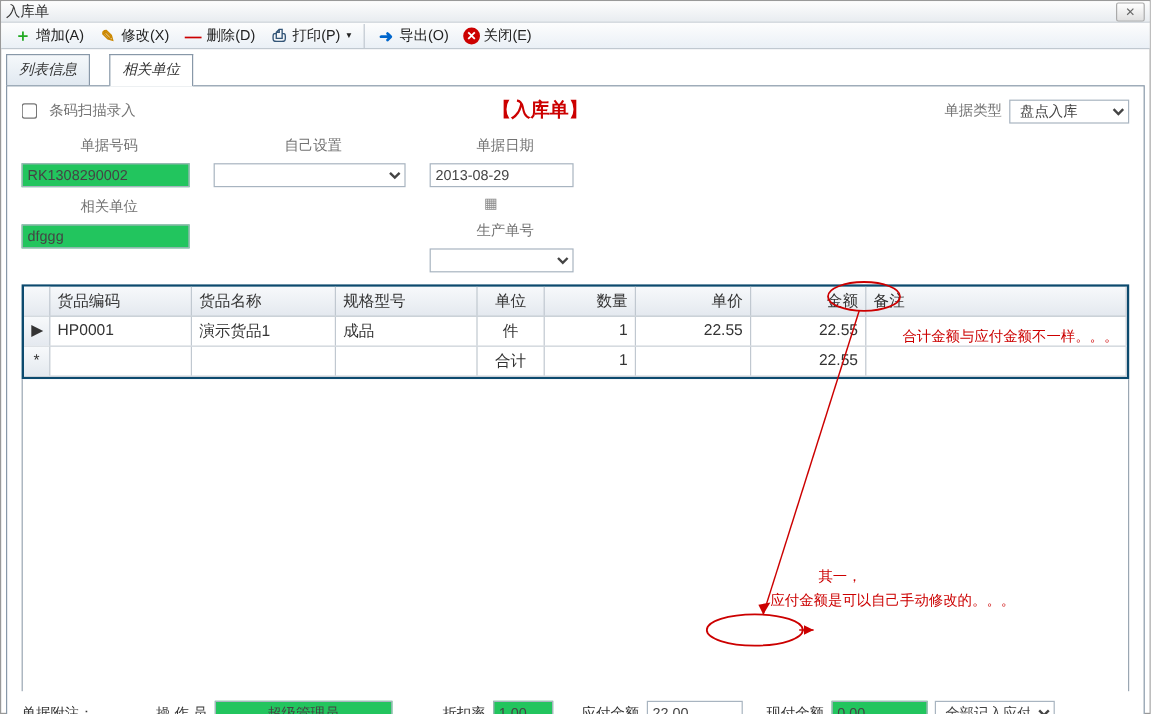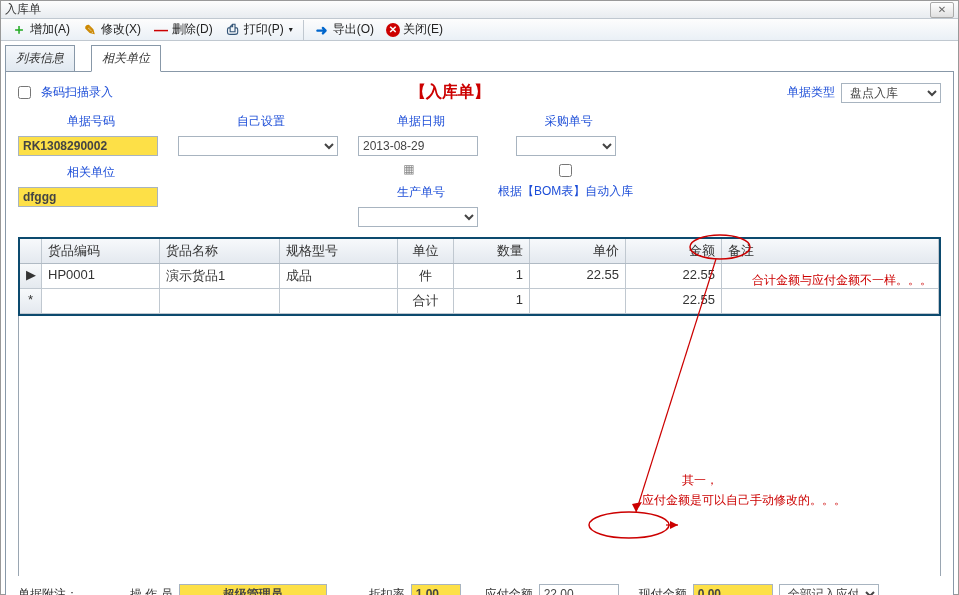--- a/index.html
+++ b/index.html
@@ -12,23 +12,23 @@
 .tb-btn { display: flex; align-items: center; gap: 3px; padding: 2px 4px; cursor: pointer; font-size: 12px; color: #222; }
 .tb-icon { width: 16px; height: 16px; display: inline-flex; align-items: center; justify-content: center; font-weight: bold; font-size: 14px; border-radius: 2px; }
 .sep { width: 1px; height: 20px; background: #c0c8d0; margin: 0 2px; }
 .tabs { display: flex; padding: 4px 4px 0; gap: 0; }
 .tab { padding: 4px 10px; border: 1px solid #8898a8; border-bottom: none; background: linear-gradient(#f5f8fb,#e0e8f0); cursor: pointer; font-size: 12px; margin-right: 16px; font-style: italic; }
 .tab.active { background: #fff; border-bottom: 1px solid #fff; position: relative; z-index: 2; }
 .tab-panel { flex: 1; border: 1px solid #8898a8; margin: -1px 4px 4px; background: #fff; padding: 10px 12px; display: flex; flex-direction: column; position: relative; }
 .row1 { display: flex; align-items: center; gap: 6px; margin-bottom: 10px; }
 .row1 .ck { margin-right: 4px; }
 .form-title { flex: 1; text-align: center; color: #c00; font-weight: bold; font-size: 16px; }
-.lbl { color: #1d4ed8; font-size: 12px; }
+.lbl { color: #737373; font-size: 12px; }
 .sel, .inp { border: 1px solid #a8b4c0; background: #fff; height: 20px; padding: 0 4px; font-size: 12px; color: #444; }
-.inp.readonly { background: #fde047; font-weight: bold; }
+.inp.readonly { background: #22c55e; }
 .form-grid { display: flex; gap: 20px; margin-bottom: 10px; }
 .fg-col { display: flex; flex-direction: column; gap: 8px; }
 .fg-row { display: flex; align-items: center; gap: 6px; flex-direction: column; }
 .fg-row .lbl { width: 54px; text-align: right; }
 .data-table { border: 2px solid #0c4a6e; font-size: 13px; }
 .dt-head { display: flex; background: linear-gradient(#f7f9fb,#e4e9ef); border-bottom: 1px solid #b0bac4; }
 .dt-head > div, .dt-row > div { padding: 3px 6px; border-right: 1px solid #c0c8d0; }
 .dt-row { display: flex; border-bottom: 1px solid #c0c8d0; background: #fff; }
 .c-marker { width: 22px; text-align: center; background: linear-gradient(#f7f9fb,#e4e9ef); }
 .c-code { width: 118px; }
@@ -121,30 +121,20 @@
         <div class="fg-row">
             <span class="lbl">单据日期</span>
             <input class="inp" style="width: 120px;" value="2013-08-29">
             <span style="margin-left:-18px;color:#888">▦</span>
           </div>
         <div class="fg-row">
             <span class="lbl">生产单号</span>
             <select class="sel" style="width:120px"><option></option></select>
           </div>
       </div>
-      <div class="fg-col">
-        <div class="fg-row">
-            <span class="lbl">采购单号</span>
-            <select class="sel" style="width:100px"><option></option></select>
-          </div>
-        <div class="fg-row">
-            <input type="checkbox" style="">
-            <span class="lbl" style="width:auto">根据【BOM表】自动入库</span>
-          </div>
-      </div>
     </div>
 
     <div class="data-table">
       <div class="dt-head">
         <div class="c-marker"></div>
         <div class="c-code">货品编码</div>
         <div class="c-name">货品名称</div>
         <div class="c-spec">规格型号</div>
         <div class="c-unit">单位</div>
         <div class="c-qty">数量</div>

